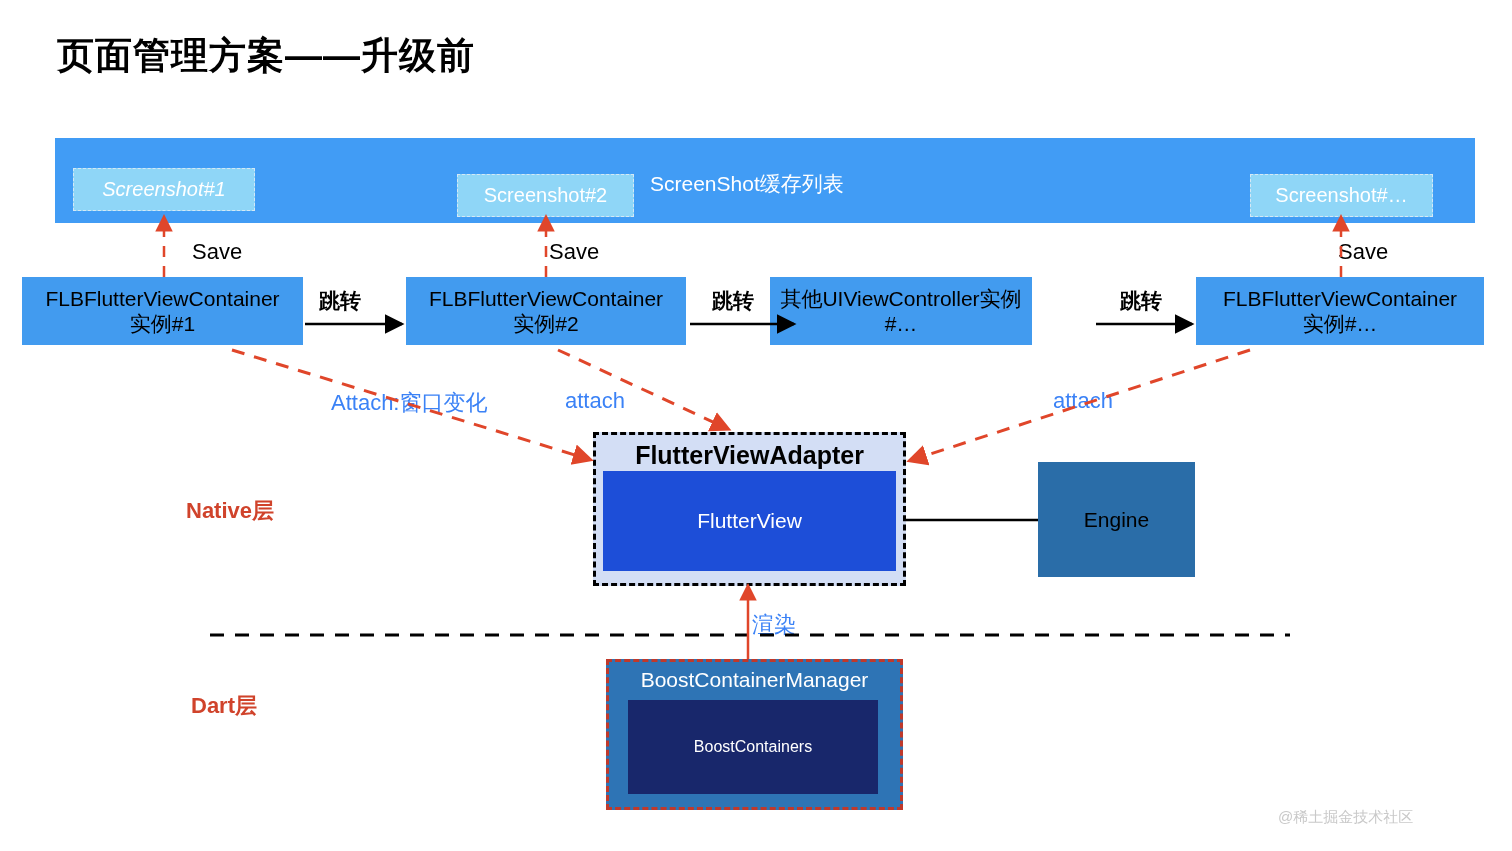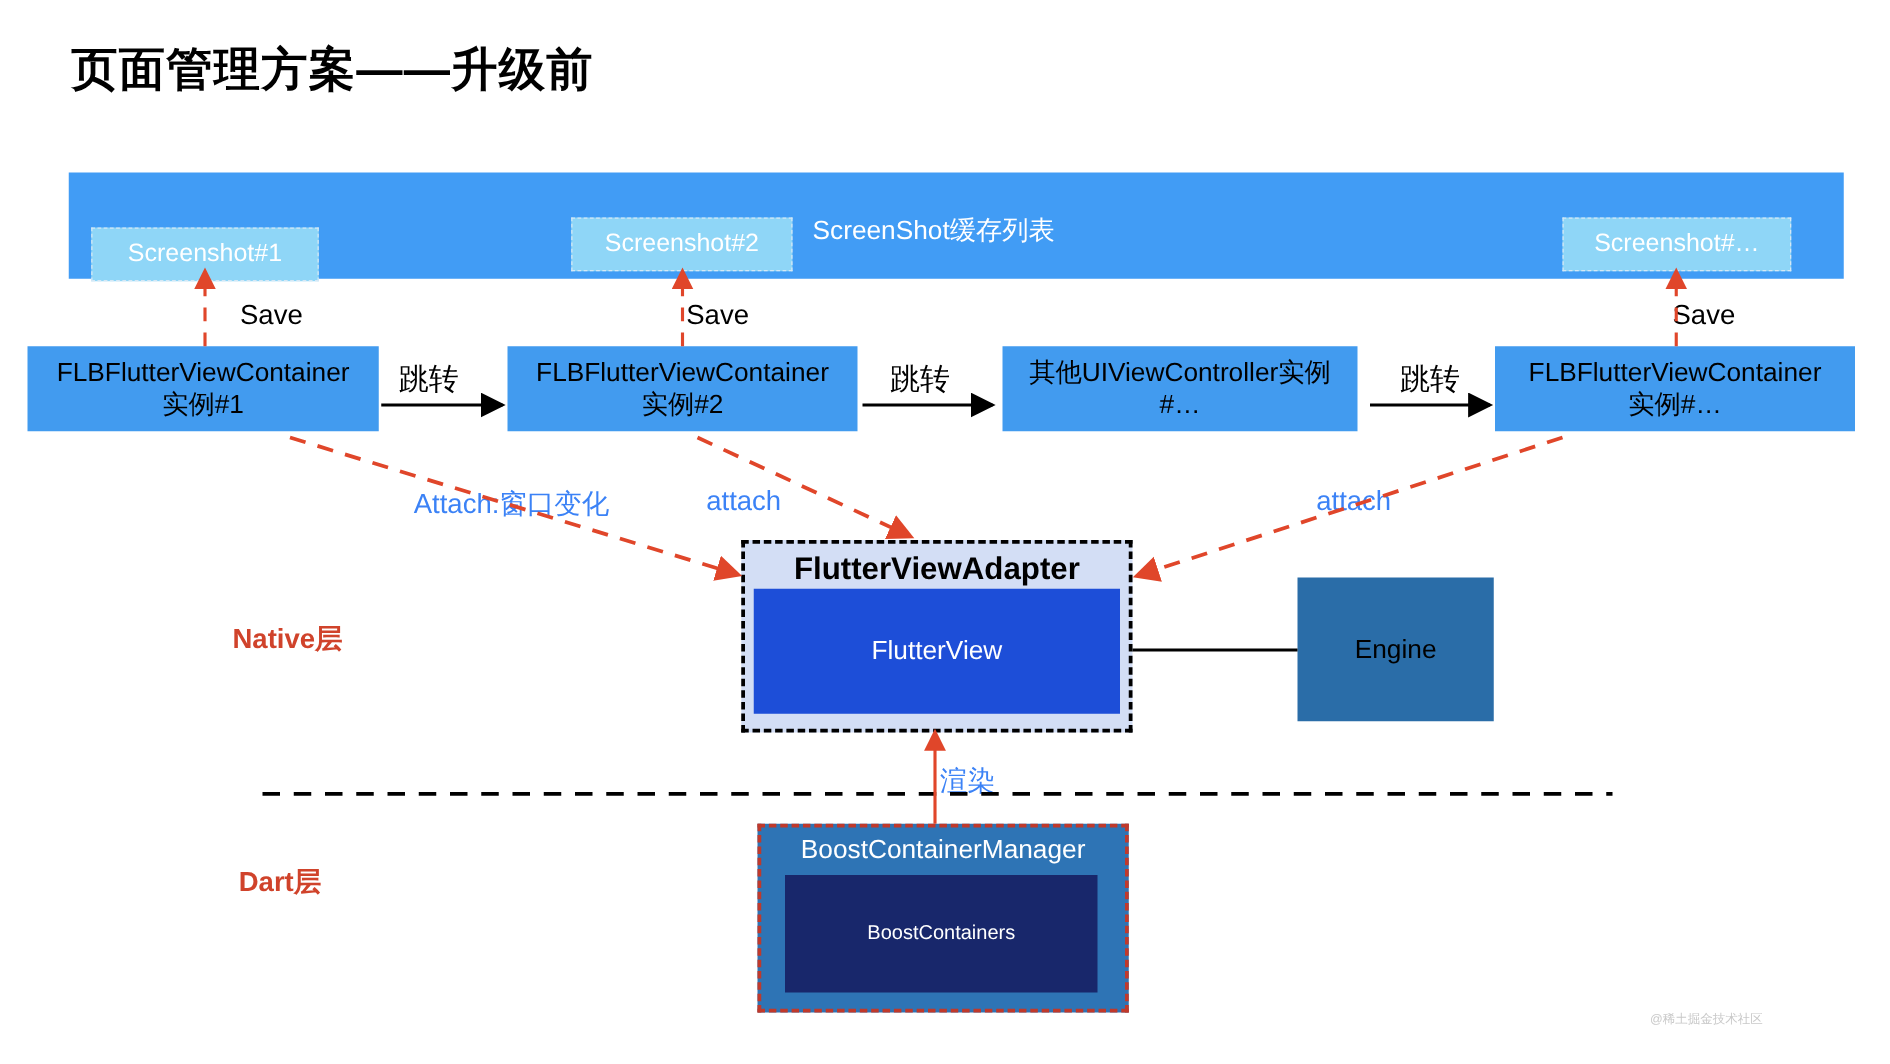--- a/index.html
+++ b/index.html
@@ -63,21 +63,21 @@
     background: #8FD6F7;
     border: 1px dashed #d5e8f5;
     box-sizing: border-box;
     display: flex;
     align-items: center;
     justify-content: center;
     color: #ffffff;
     font-size: 20px;
     white-space: nowrap;
   }
-  #shot-1 { left: 73px;   top: 182px; width: 182px; }
+  #shot-1 { left: 73px;   top: 168px; width: 182px; font-style: italic; }
   #shot-2 { left: 457px;  top: 174px; width: 177px; }
   #shot-3 { left: 1250px; top: 174px; width: 183px; }
 
   
   .vc-box {
     position: absolute;
     top: 277px;
     height: 68px;
     background: #429BEF;
     box-sizing: border-box;
@@ -85,40 +85,41 @@
     align-items: center;
     justify-content: center;
     text-align: center;
     color: #000000;
     font-size: 21px;
     line-height: 1.2;
     padding: 0 4px;
   }
   #vc-1 { left: 22px;   width: 281px; }
   #vc-2 { left: 406px;  width: 280px; }
-  #vc-3 { left: 802px;  width: 284px; }
+  #vc-3 { left: 770px;  width: 262px; }
   #vc-4 { left: 1196px; width: 288px; }
 
   .save-label {
     position: absolute;
     top: 239px;
     font-size: 22px;
     color: #000000;
     white-space: nowrap;
   }
   #save-1 { left: 192px; }
   #save-2 { left: 549px; }
   #save-3 { left: 1338px; }
 
   .jump-label {
     position: absolute;
     top: 287px;
-    font-size: 24px;
-    color: #000000;
-    white-space: nowrap;
+    font-size: 21px;
+    color: #000000;
+    white-space: nowrap;
+    font-weight: bold;
   }
   #jump-1 { left: 319px; }
   #jump-2 { left: 712px; }
   #jump-3 { left: 1120px; }
 
   
   .attach-label {
     position: absolute;
     font-size: 22px;
     color: #3b82f6;
@@ -220,23 +221,23 @@
     display: flex;
     align-items: center;
     justify-content: center;
     color: #ffffff;
     font-size: 16px;
   }
 
   
   #watermark {
     position: absolute;
-    left: 1320px;
+    left: 1278px;
     top: 808px;
-    font-size: 10px;
+    font-size: 15px;
     color: #C9C9C9;
     white-space: nowrap;
   }
 </style>
 </head>
 <body>
 
 <div id="canvas">
 
   <div class="page-title">页面管理方案——升级前</div>

